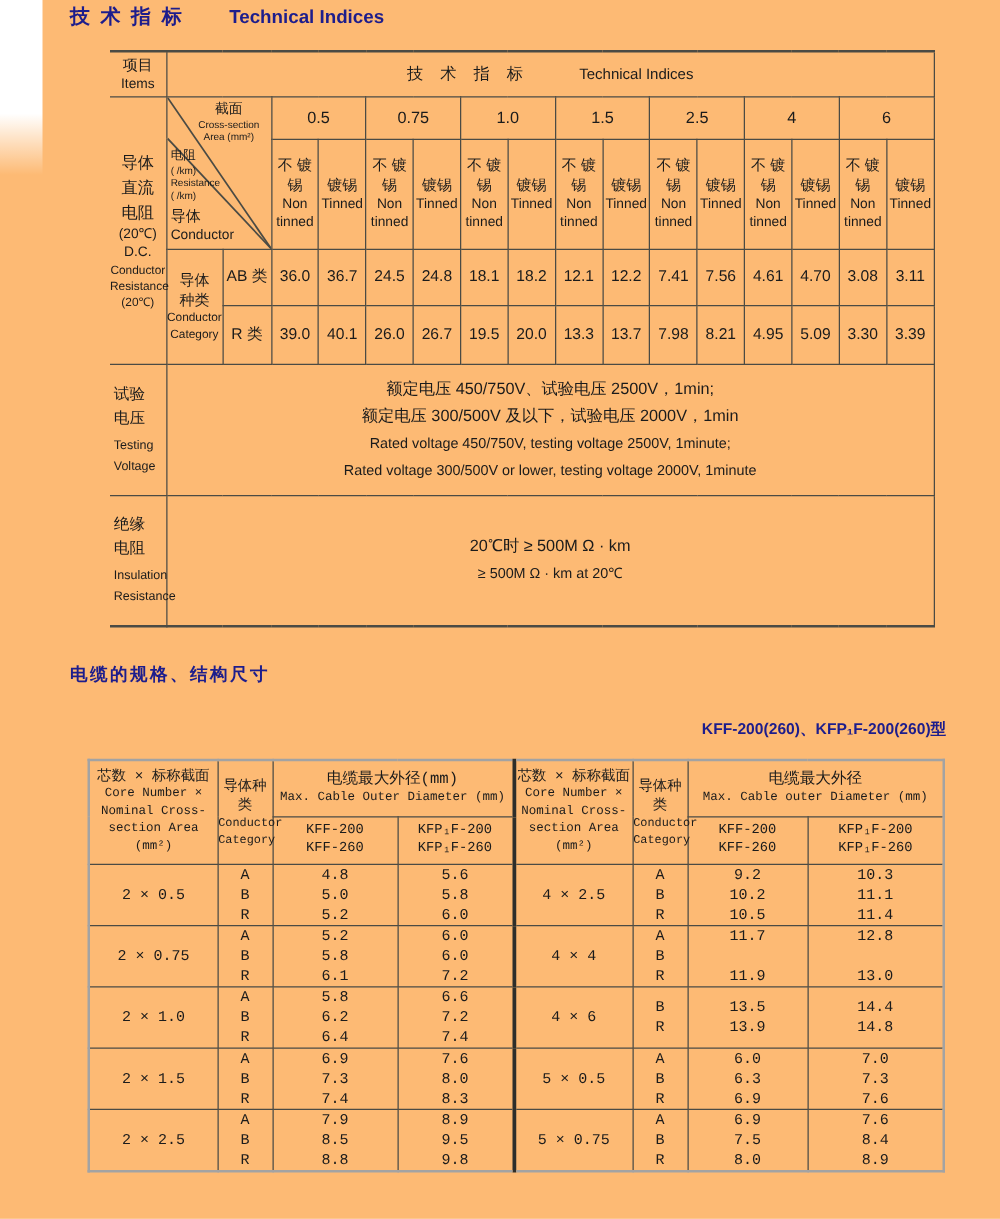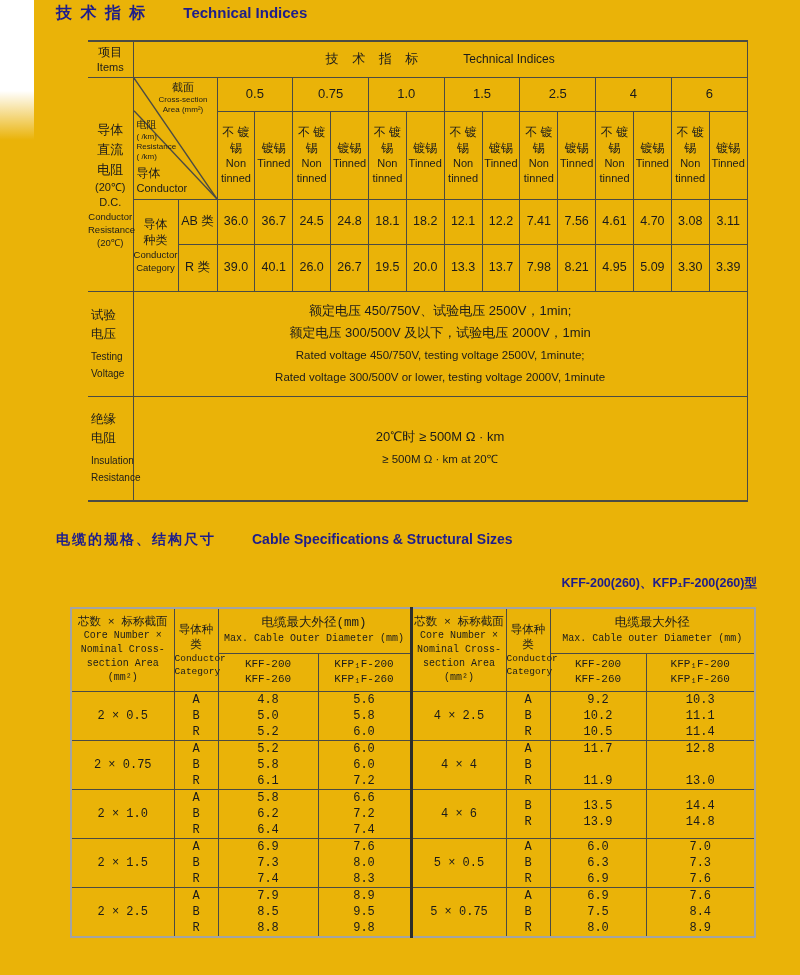--- a/index.html
+++ b/index.html
@@ -1,18 +1,18 @@
 <!DOCTYPE html>
 <html><head>
 <meta charset="utf-8">
 <style>
   html,body { margin:0; padding:0; }
   .page {
     position:relative; width:800px; height:975px;
-    background:#eab308; overflow:hidden;
+    background:#fdba74; overflow:hidden;
     font-family:"Liberation Sans", sans-serif; color:#1B1B1B;
   }
   .white-corner {
     position:absolute; left:0; top:0; width:34px; height:140px;
     background:linear-gradient(to bottom,#ffffff 65%,rgba(255,255,255,0));
   }
   
   .h1 { position:absolute; display:flex; align-items:baseline; gap:36px;
         color:#1D1D8C; font-weight:bold; }
   .h1 .zh { font-size:16px; letter-spacing:2px; }
@@ -274,21 +274,20 @@
       <td colspan="16">
         <div class="c13 lh22">20℃时 ≥ 500M Ω · km</div>
         <div class="c115 lh22">≥ 500M Ω · km at 20℃</div>
       </td>
     </tr>
   </tbody>
     </table>
 
   <div class="h1" style="left:56px; top:531px;">
     <span class="zh" style="font-size:14px;">电缆的规格、结构尺寸</span>
-    <span class="en" style="font-size:14px;">Cable Specifications &amp; Structural Sizes</span>
   </div>
 
   <div class="cap">
     <div>KFF-200(260)、KFP₁F-200(260)型</div>
   </div>
 
   <table class="t2">
     <colgroup>
       <col style="width:103px">
         <col style="width:44px">

